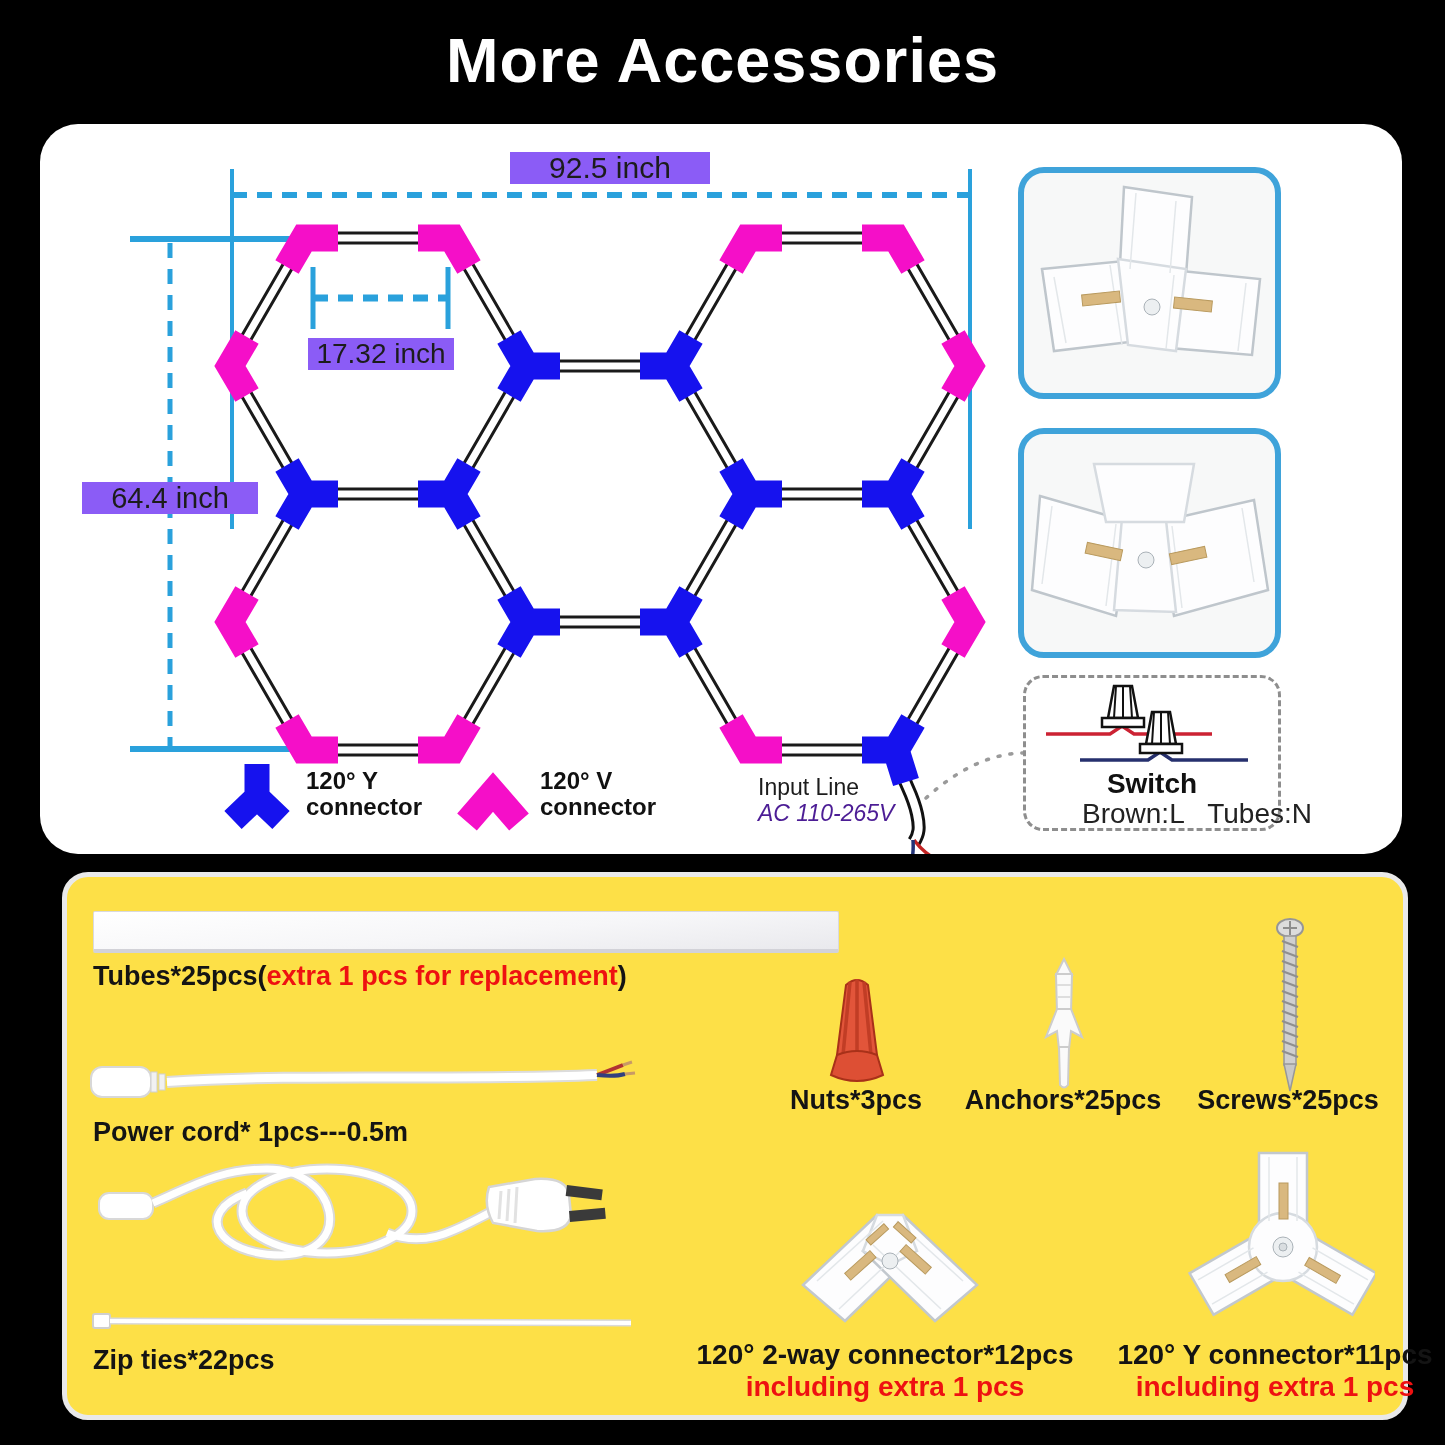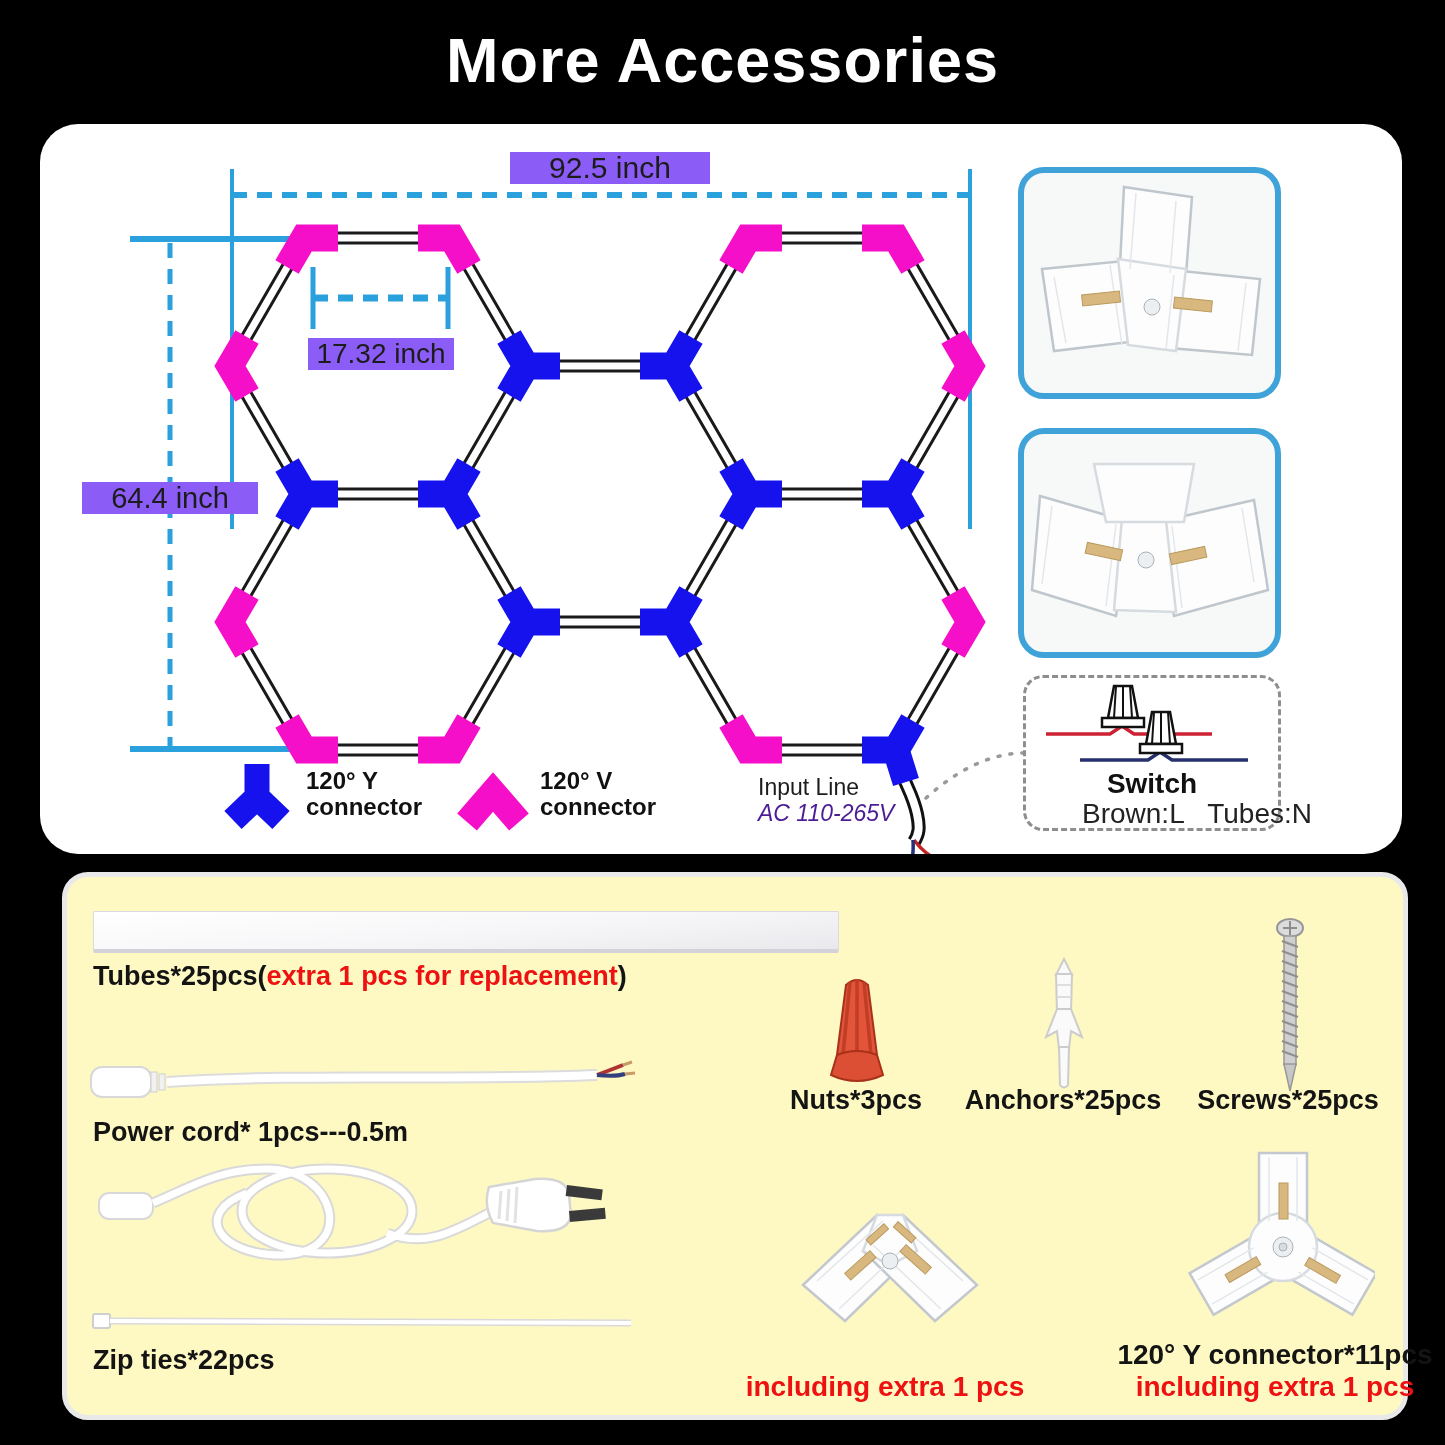--- a/index.html
+++ b/index.html
@@ -2,21 +2,21 @@
 <html><head>
 <meta charset="utf-8">
 <style>
   html,body{margin:0;padding:0;background:#000;}
   #app{position:relative;width:1445px;height:1445px;background:#000;overflow:hidden;
        font-family:"Liberation Sans",sans-serif;color:#111;}
   .abs{position:absolute;}
   .title{left:0;top:24px;width:1445px;text-align:center;color:#fff;
          font-size:63px;font-weight:700;letter-spacing:1px;}
   .panel-white{left:40px;top:124px;width:1362px;height:730px;background:#fff;border-radius:38px;}
-  .panel-gray{left:62px;top:872px;width:1346px;height:548px;background:#fef9c3;
+  .panel-gray{left:62px;top:872px;width:1346px;height:548px;background:#fde047;
               border:5px solid #e9e9e9;border-radius:26px;box-sizing:border-box;}
   .dimlbl{font-size:30px;color:#1c1c1c;text-align:center;background:#8b5cf6;line-height:32px;}
   .leg-txt{font-size:24px;font-weight:700;line-height:26px;color:#111;}
   .inp1{font-size:23px;color:#1c1c1c;line-height:26px;}
   .inp2{font-size:23px;color:#4c1d95;line-height:26px;font-style:italic;}
   .photo{background:#f7f8f8;border:6px solid #3fa3da;border-radius:26px;box-sizing:border-box;overflow:hidden;}
   .switchbox{border:3px dashed #8e8e8e;border-radius:20px;background:#fff;box-sizing:border-box;}
   .sw-title{font-size:28px;font-weight:700;text-align:center;}
   .sw-wires{font-size:28px;color:#222;}
   .lbl{font-size:27px;font-weight:700;color:#141414;line-height:31px;}
@@ -235,20 +235,21 @@
         <path d="M22 112 L88 52 M44 140 L112 76 M102 52 L168 112 M78 76 L146 140"></path>
       </g>
       <g fill="#d9b87f" stroke="#b99a5e" stroke-width="1">
         <rect x="48" y="92" width="34" height="9" transform="rotate(-42 65 96)"></rect>
         <rect x="104" y="86" width="34" height="9" transform="rotate(42 121 90)"></rect>
         <rect x="70" y="62" width="24" height="7" transform="rotate(-42 82 65)"></rect>
         <rect x="98" y="60" width="24" height="7" transform="rotate(42 110 63)"></rect>
       </g>
       <circle cx="95" cy="92" r="8" fill="#eceff1" stroke="#aab2b8"></circle>
     </svg>
+    <div class="abs clbl" style="left:608px;top:462px;width:420px;">120° 2-way connector*12pcs</div>
     <div class="abs cred" style="left:608px;top:494px;width:420px;">including extra 1 pcs</div>
 
     <svg class="abs" style="left:1118px;top:268px" width="190" height="192" viewBox="0 0 190 192">
       <g fill="#fdfdfe" stroke="#c2c8ce" stroke-width="2.5">
         <path d="M74 8 L122 8 L122 80 L74 80 Z"></path>
         <path d="M74 8 L122 8 L122 80 L74 80 Z" transform="rotate(120 98 102)"></path>
         <path d="M74 8 L122 8 L122 80 L74 80 Z" transform="rotate(240 98 102)"></path>
         <circle cx="98" cy="102" r="34" stroke="#d6dbe0"></circle>
       </g>
       <g stroke="#e3e7ea" stroke-width="1.5">

